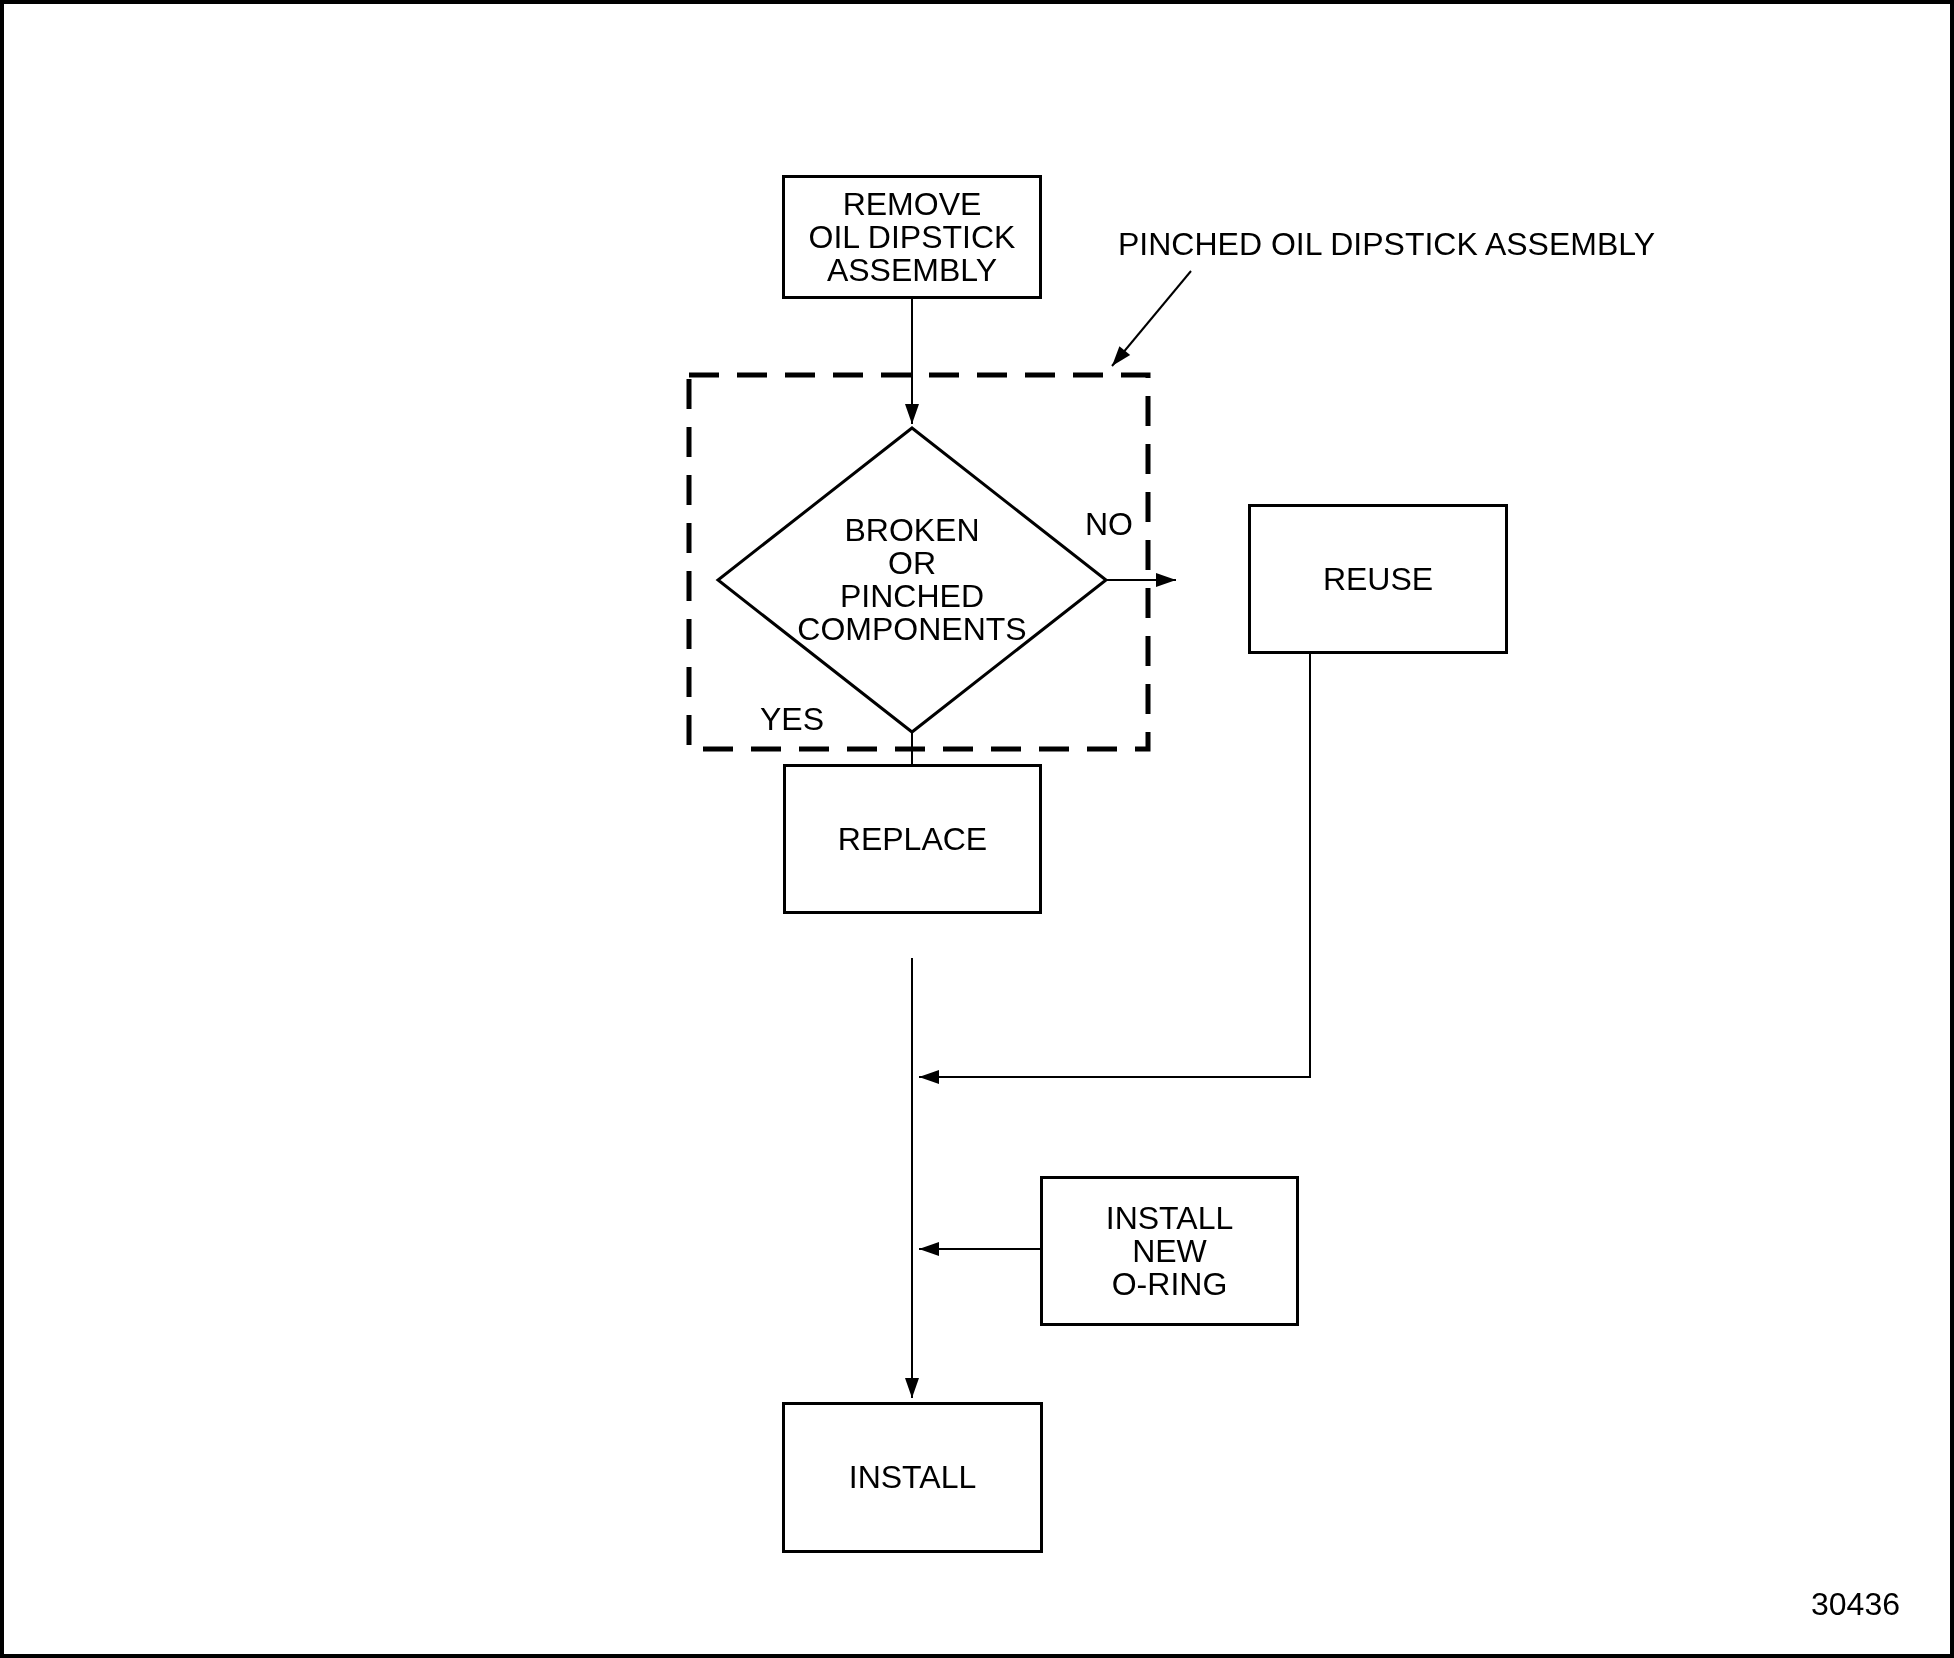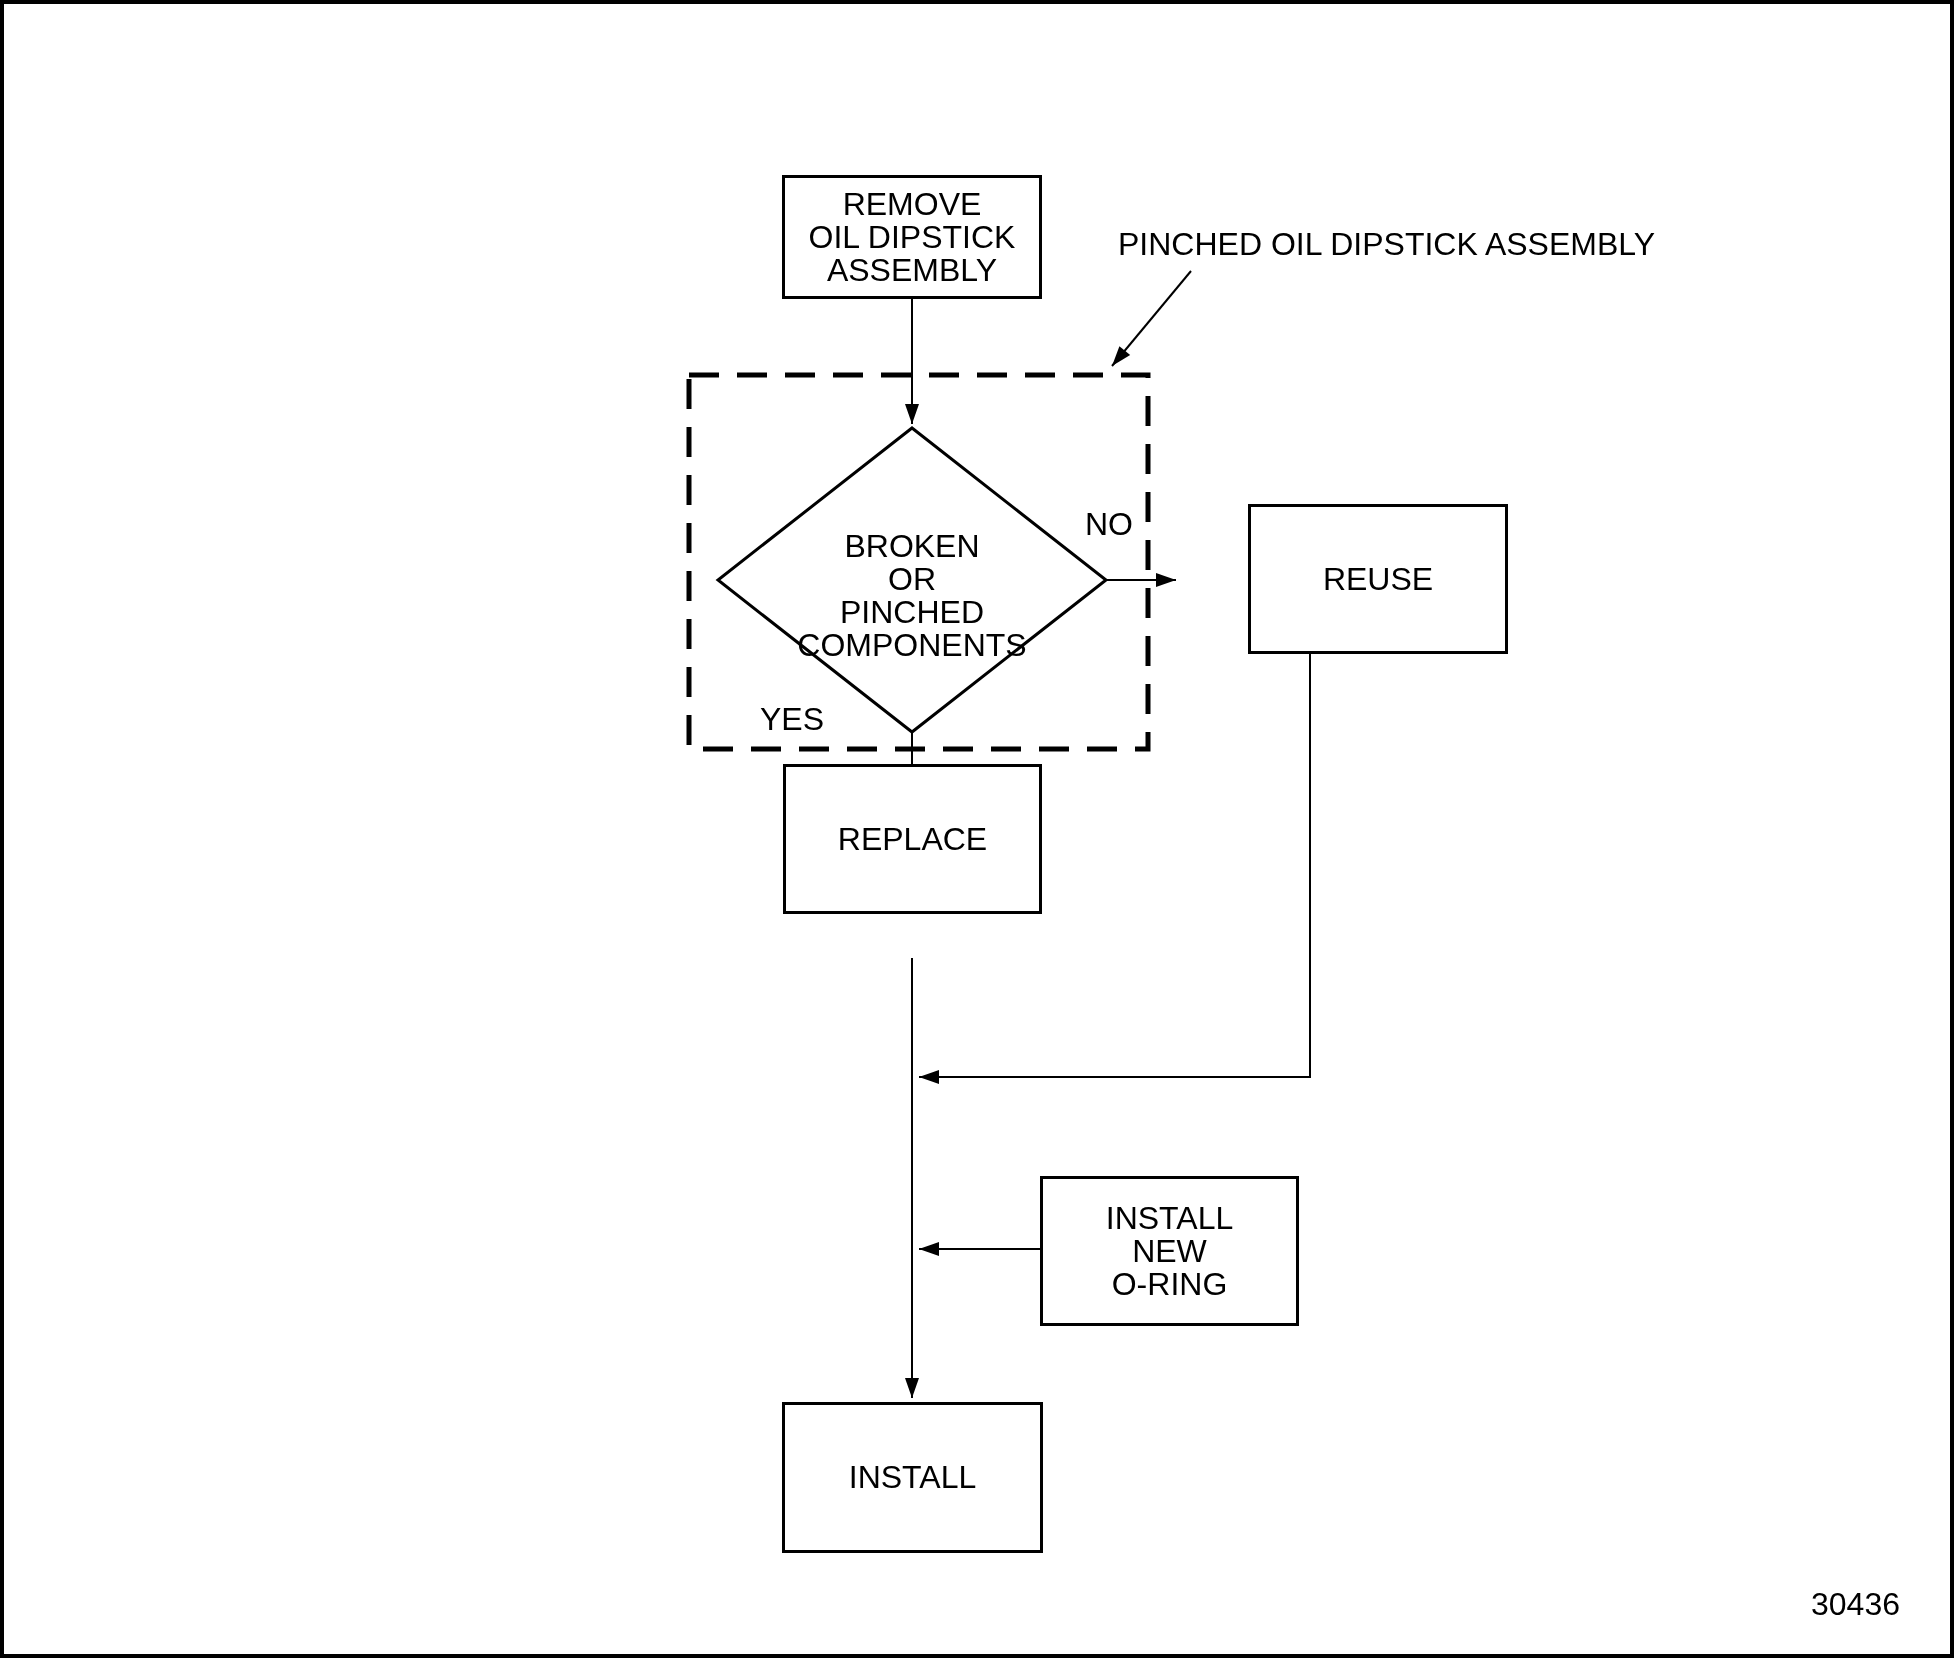--- a/index.html
+++ b/index.html
@@ -48,21 +48,20 @@
   }
   #node-remove   { left: 782px;  top: 139px;  width: 260px; height: 124px; margin-top: 36px; }
   #node-reuse    { left: 1248px; top: 504px;  width: 260px; height: 150px; }
   #node-replace  { left: 783px;  top: 764px;  width: 259px; height: 150px; }
   #node-new-oring{ left: 1040px; top: 1176px; width: 259px; height: 150px; }
   #node-install  { left: 782px;  top: 1402px; width: 261px; height: 151px; }
   #decision-label {
     left: 762px; top: 514px; width: 300px; height: 132px;
     display: flex; align-items: center; justify-content: center;
     text-align: center;
-    margin-top: 16px;
   }
   #annotation-label { left: 1118px; top: 228px; }
   #no-label  { left: 1085px; top: 508px; }
   #yes-label { left: 760px;  top: 703px; }
   #code-label { right: 54px; top: 1588px; }
 </style>
 </head>
 <body>
 
 <div class="canvas">

